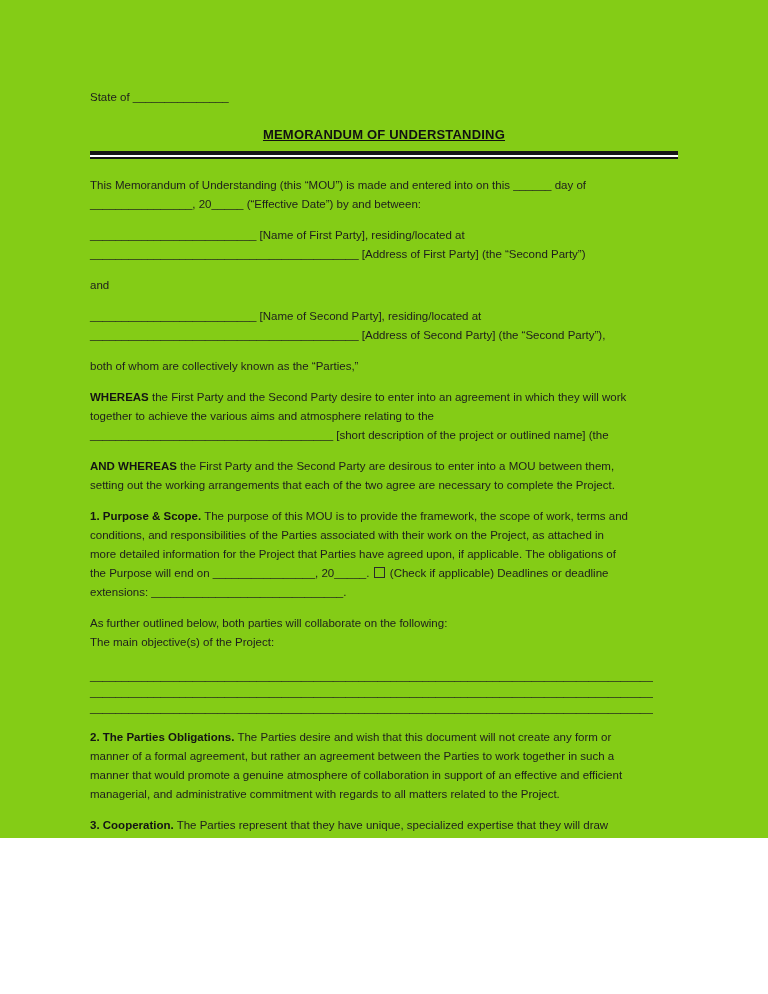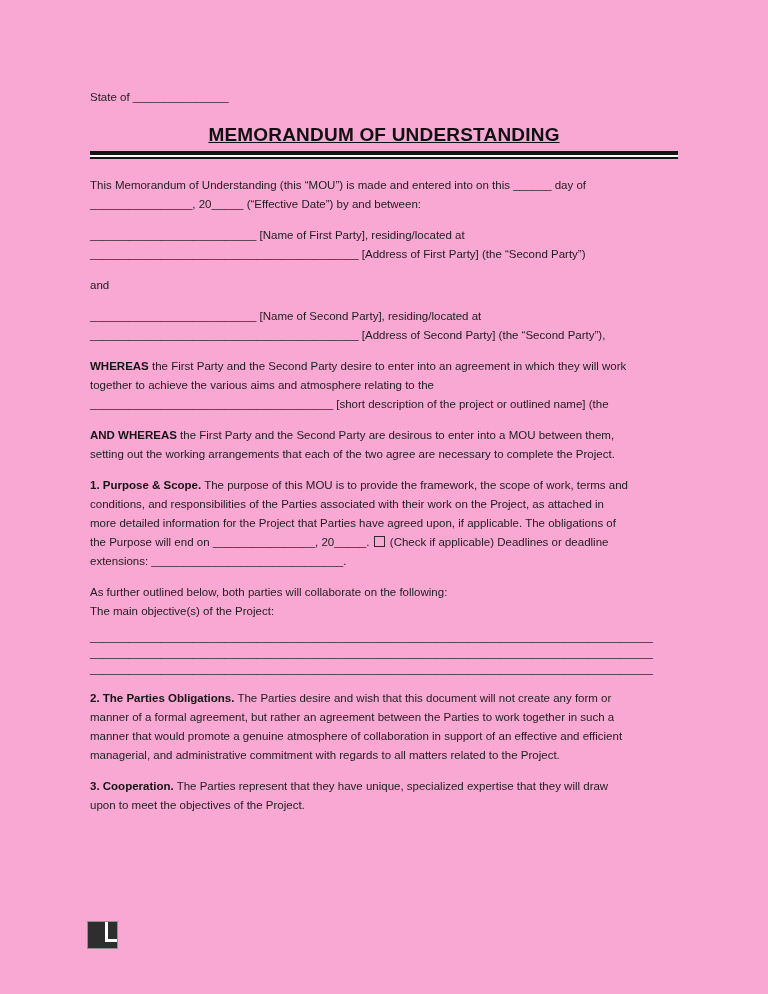--- a/index.html
+++ b/index.html
@@ -3,40 +3,40 @@
 <meta charset="utf-8">
 <style>
   html, body {
     margin: 0;
     padding: 0;
     background: #ffffff;
   }
   .page {
     position: relative;
     width: 768px;
-    height: 994px;
-    background: #f9a8d4;
+    height: 838px;
+    background: #84cc16;
     overflow: hidden;
     font-family: "Liberation Sans", "DejaVu Sans", sans-serif;
     font-size: 11.5px;
     line-height: 19px;
     color: #1d1d1d;
   }
   .content {
     padding: 88px 90px 0 90px;
   }
   .line {
     white-space: nowrap;
   }
   .para {
     margin: 0 0 12px 0;
   }
   .doc-title {
     text-align: center;
-    font-size: 19px;
+    font-size: 13px;
     line-height: 23px;
     font-weight: bold;
     text-decoration: underline;
     letter-spacing: 0.2px;
     color: #111111;
     margin: 16px 0 5px 0;
   }
   .title-divider {
     height: 2px;
     background: #ffffff;
@@ -104,41 +104,42 @@
       <div class="line">__________________________________________ [Address of First Party] (the “Second Party”)</div>
     </div>
 
     <div class="para line">and</div>
 
     <div class="para">
       <div class="line">__________________________ [Name of Second Party], residing/located at</div>
       <div class="line">__________________________________________ [Address of Second Party] (the “Second Party”),</div>
     </div>
 
+    <div class="para line">both of whom are collectively known as the “Parties,”</div>
 
     <div class="para">
       <div class="line"><b>WHEREAS</b><span> the First Party and the Second Party desire to enter into an agreement in which they will work</span></div>
       <div class="line">together to achieve the various aims and atmosphere relating to the</div>
       <div class="line">______________________________________ [short description of the project or outlined name] (the</div>
     </div>
 
     <div class="para">
       <div class="line"><b>AND WHEREAS</b><span> the First Party and the Second Party are desirous to enter into a MOU between them,</span></div>
       <div class="line">setting out the working arrangements that each of the two agree are necessary to complete the Project.</div>
     </div>
 
     <div class="para">
       <div class="line"><b>1. Purpose &amp; Scope.</b><span> The purpose of this MOU is to provide the framework, the scope of work, terms and</span></div>
       <div class="line">conditions, and responsibilities of the Parties associated with their work on the Project, as attached in</div>
       <div class="line">more detailed information for the Project that Parties have agreed upon, if applicable. The obligations of</div>
       <div class="line"><span>the Purpose will end on ________________, 20_____. </span><span class="checkbox"></span><span> (Check if applicable) Deadlines or deadline</span></div>
       <div class="line">extensions: ______________________________.</div>
     </div>
 
-    <div class="para" style="margin-bottom:8px;">
+    <div class="para" style="margin-bottom:16px;">
       <div class="line">As further outlined below, both parties will collaborate on the following:</div>
       <div class="line">The main objective(s) of the Project:</div>
     </div>
 
     <div class="blank-lines">
       <div class="line">________________________________________________________________________________________</div>
       <div class="line">________________________________________________________________________________________</div>
       <div class="line">________________________________________________________________________________________</div>
     </div>
 

